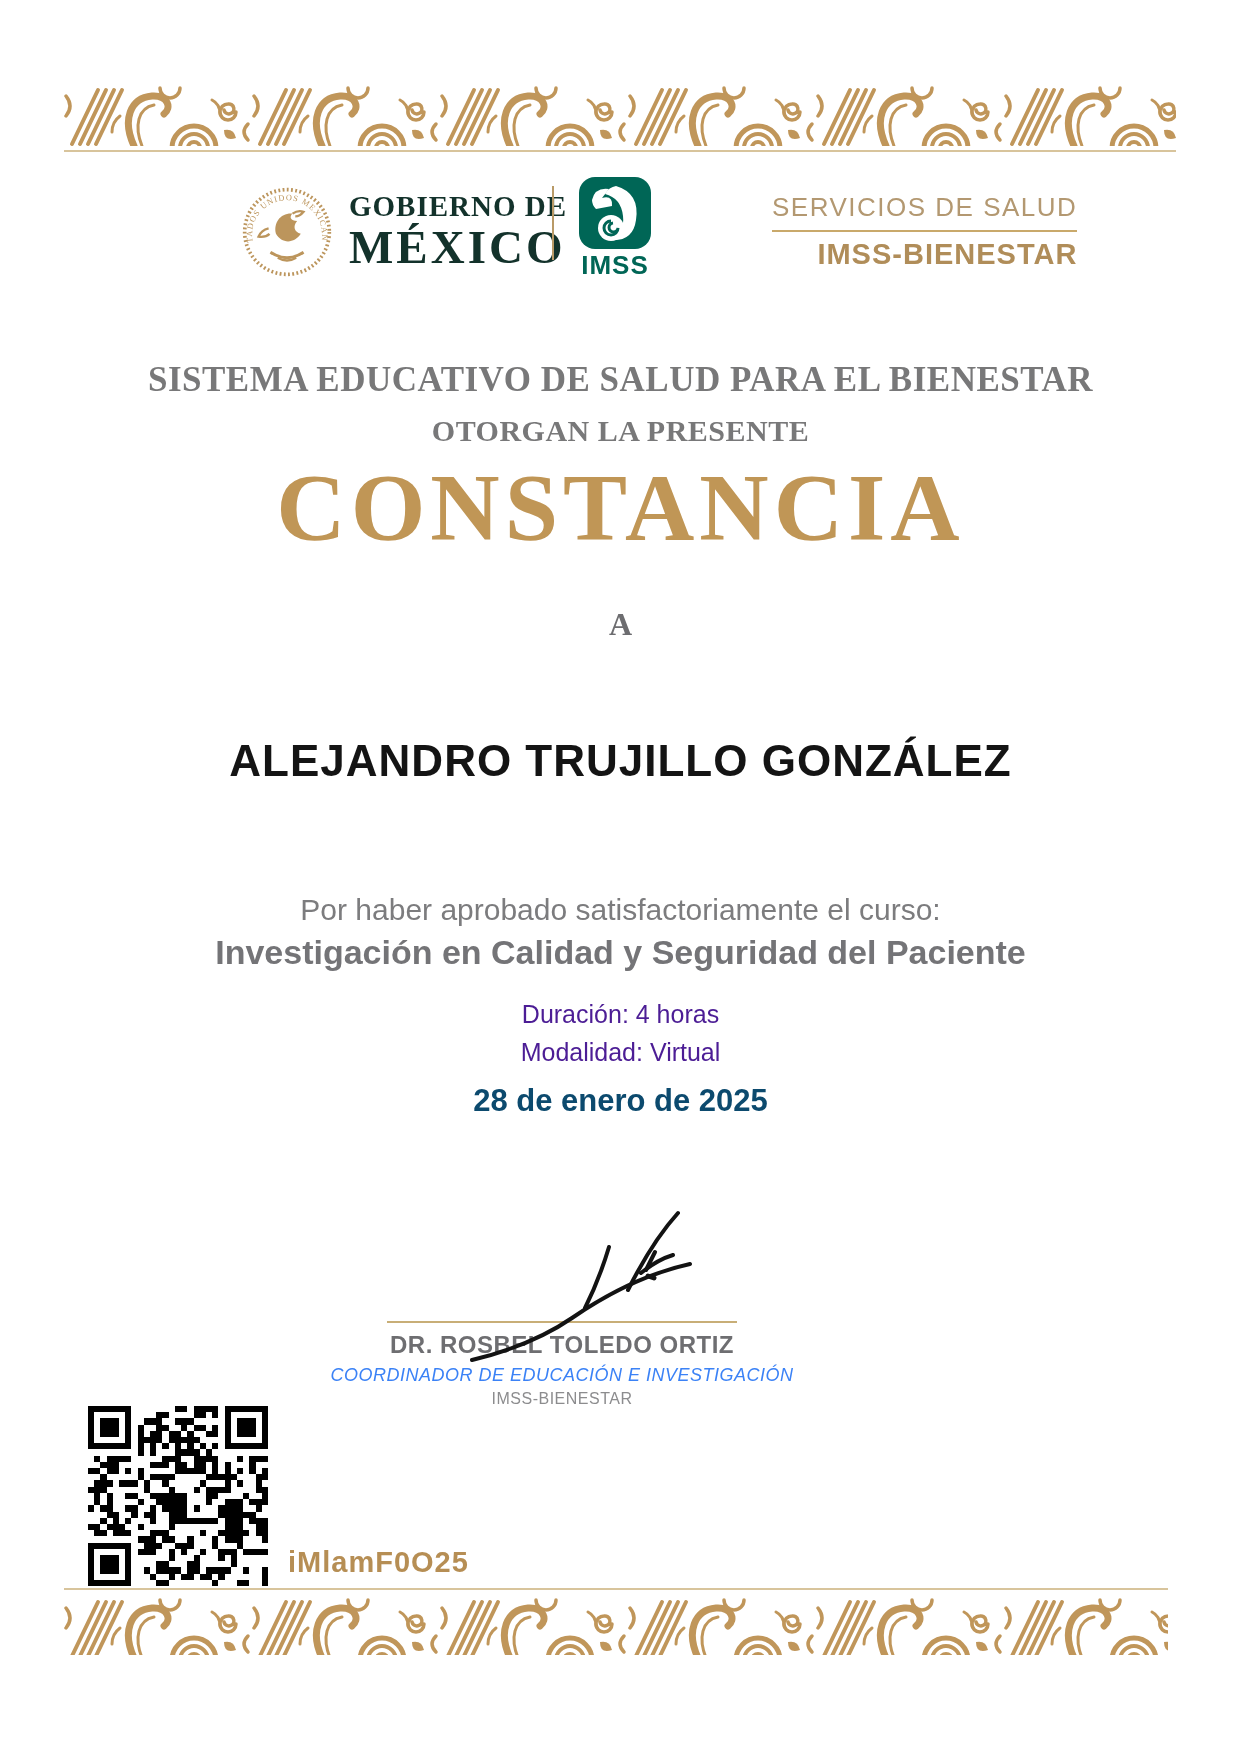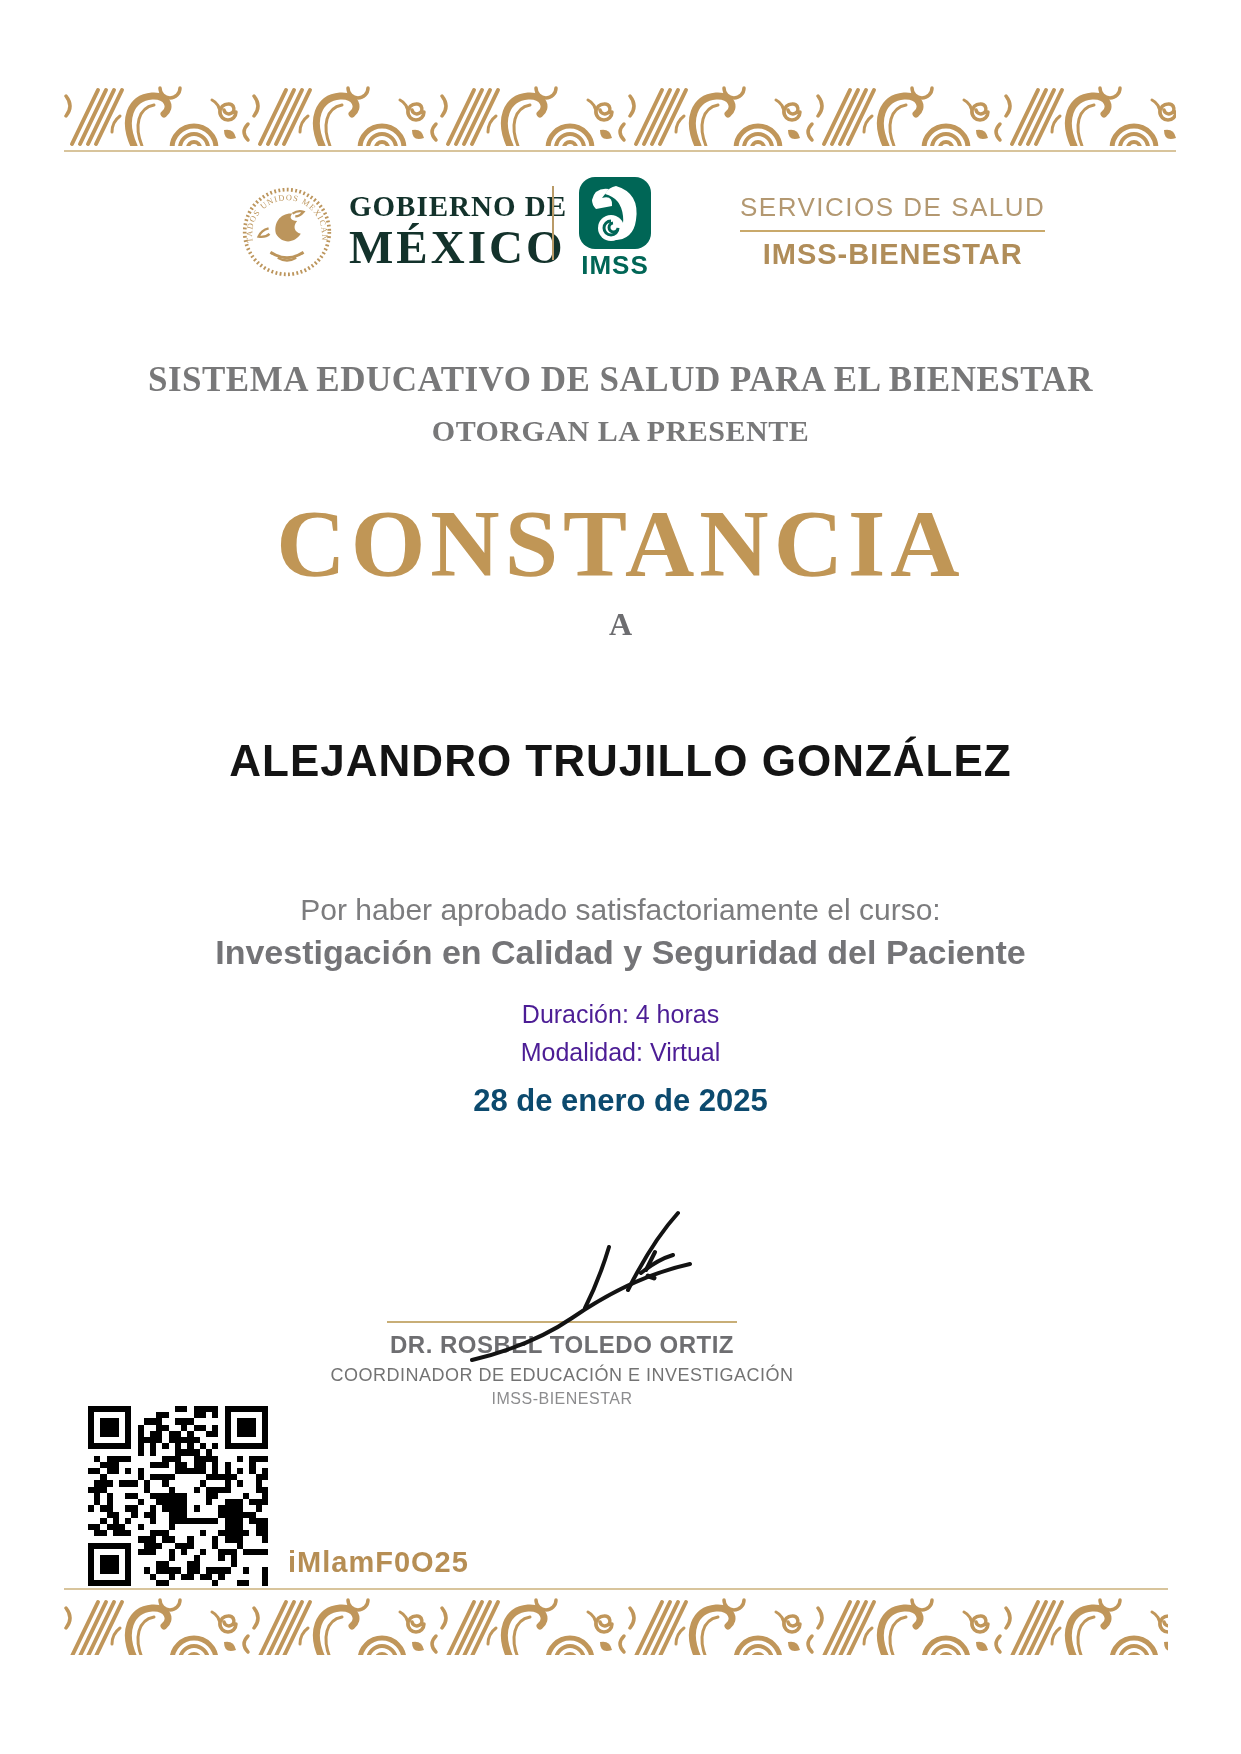--- a/index.html
+++ b/index.html
@@ -14,21 +14,21 @@
   .abs{position:absolute;}
   .centered{left:0;right:0;text-align:center;}
   
   .band{position:absolute;display:block;}
   .thin-rule{position:absolute;height:2px;background:#d8c49c;}
   
   .gob-text{font-family:"Liberation Serif","DejaVu Serif",serif;color:#13322b;line-height:1;text-align:left;}
   .gob-line1{font-size:29px;font-weight:700;letter-spacing:1px;}
   .gob-line2{font-size:47px;font-weight:700;letter-spacing:3px;margin-top:3px;}
   .logo-divider{position:absolute;width:2px;background:#b99a67;}
-  .right-brand{text-align:center;}
+  .right-brand{text-align:right;margin-left:32px;}
   .right-line1{font-size:26px;color:#b39871;letter-spacing:1.5px;font-weight:500;}
   .right-underline{height:2px;background:#c9a96b;margin:7px 0 6px 0;}
   .right-line2{font-size:29px;color:#b08d59;font-weight:700;letter-spacing:1px;}
   
   .intro-line{
     font-family:"Liberation Serif","DejaVu Serif",serif;
     font-weight:700;color:#787879;white-space:nowrap;
     font-size:35px;letter-spacing:0.5px;
   }
   .intro-line3{font-size:30px;}
@@ -44,21 +44,21 @@
   .recipient{
     font-weight:700;color:#141414;font-size:44px;letter-spacing:1px;white-space:nowrap;
   }
   .course-intro{color:#7c7c7e;font-size:30px;}
   .course-name{color:#747477;font-size:34px;font-weight:700;}
   .meta-line{color:#4c1d95;font-size:25px;}
   .date-line{color:#0c4a6e;font-size:31px;font-weight:700;}
   
   .sig-rule{position:absolute;height:2px;background:#c8ae77;}
   .sig-name{color:#6e6e71;font-size:24px;font-weight:700;letter-spacing:0.5px;}
-  .sig-role{color:#737373;font-size:18px;letter-spacing:0.5px;}
+  .sig-role{color:#3b82f6;font-size:18px;letter-spacing:0.5px;font-style:italic;}
   .sig-org{color:#8c8c8e;font-size:16px;letter-spacing:0.5px;}
   .sig-block{text-align:center;}
   .folio{color:#b68e54;font-size:29px;font-weight:700;letter-spacing:1px;}
 </style>
 </head>
 <body>
 
 <div class="page">
 
   <svg width="0" height="0" style="position:absolute" aria-hidden="true">
@@ -124,21 +124,21 @@
 
   <div class="abs right-brand" style="left:740px;top:192px;">
     <div class="right-line1">SERVICIOS DE SALUD</div>
     <div class="right-underline"></div>
     <div class="right-line2">IMSS-BIENESTAR</div>
   </div>
 
   <div class="abs centered intro-line intro-line3" style="top:414px;">OTORGAN LA PRESENTE</div>
   <div class="abs centered intro-line" style="top:360px;">SISTEMA EDUCATIVO DE SALUD PARA EL BIENESTAR</div>
 
-  <div class="abs centered big-title" style="top:452px;margin-top:36px;">CONSTANCIA</div>
+  <div class="abs centered big-title" style="top:452px;">CONSTANCIA</div>
 
   <div class="abs centered to-label" style="top:606px;">A</div>
 
   <div class="abs centered recipient" style="top:736px;">ALEJANDRO TRUJILLO GONZÁLEZ</div>
 
   <div class="abs centered course-intro" style="top:893px;">Por haber aprobado satisfactoriamente el curso:</div>
   <div class="abs centered course-name" style="top:933px;">Investigación en Calidad y Seguridad del Paciente</div>
   <div class="abs centered meta-line" style="top:1000px;">Duración: 4 horas</div>
   <div class="abs centered meta-line" style="top:1038px;">Modalidad: Virtual</div>
   <div class="abs centered date-line" style="top:1083px;">28 de enero de 2025</div>

